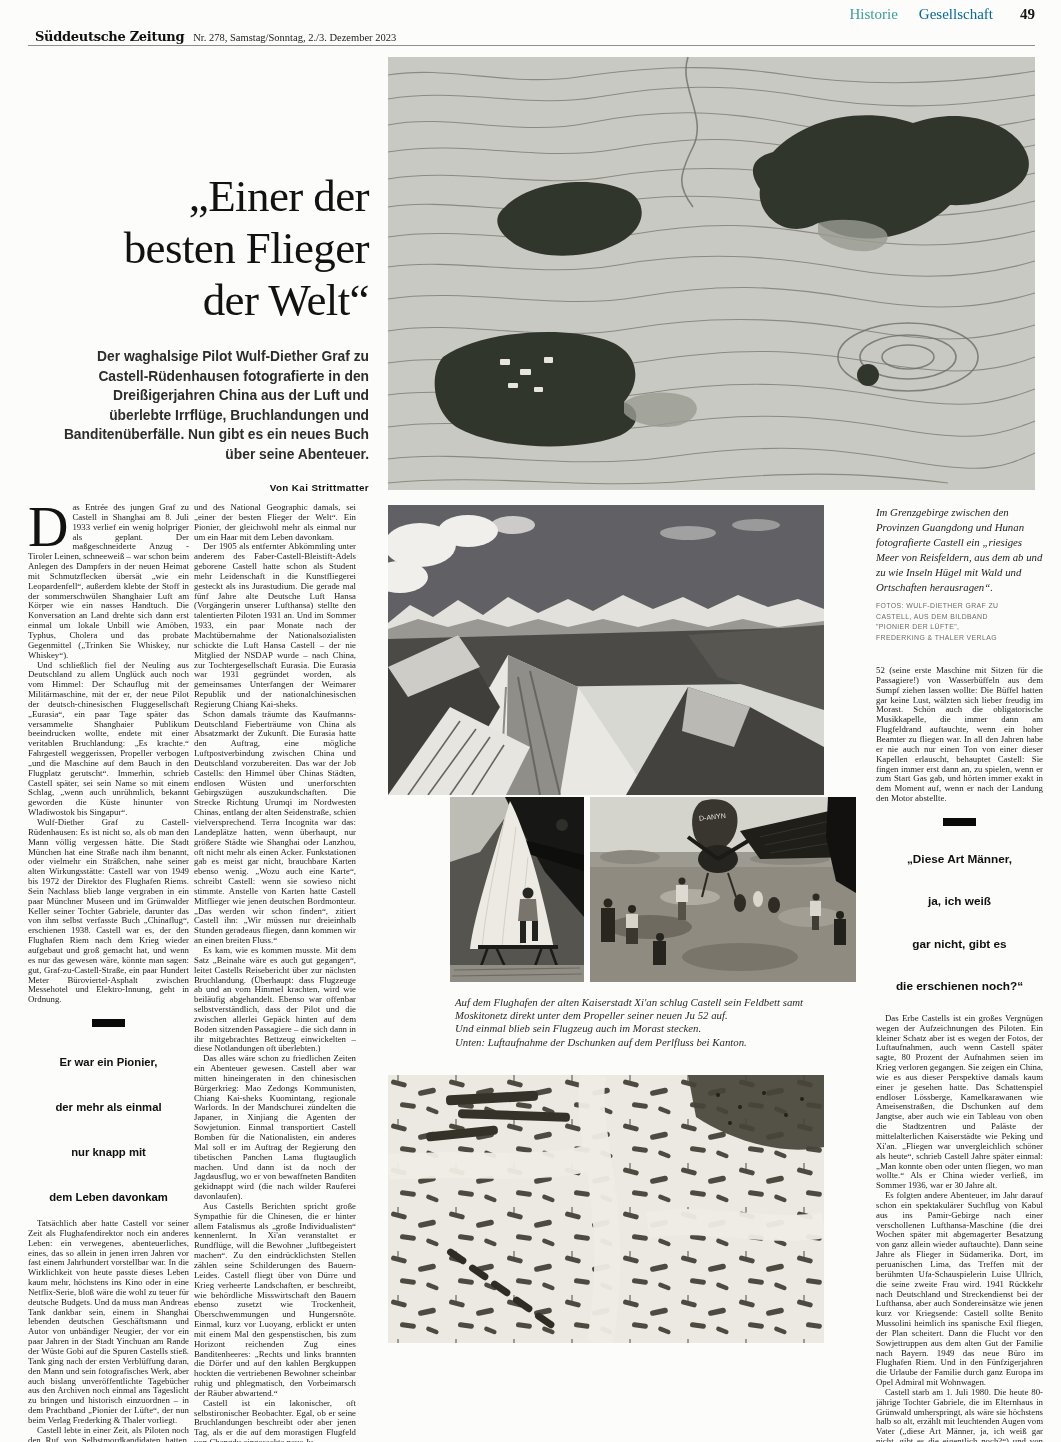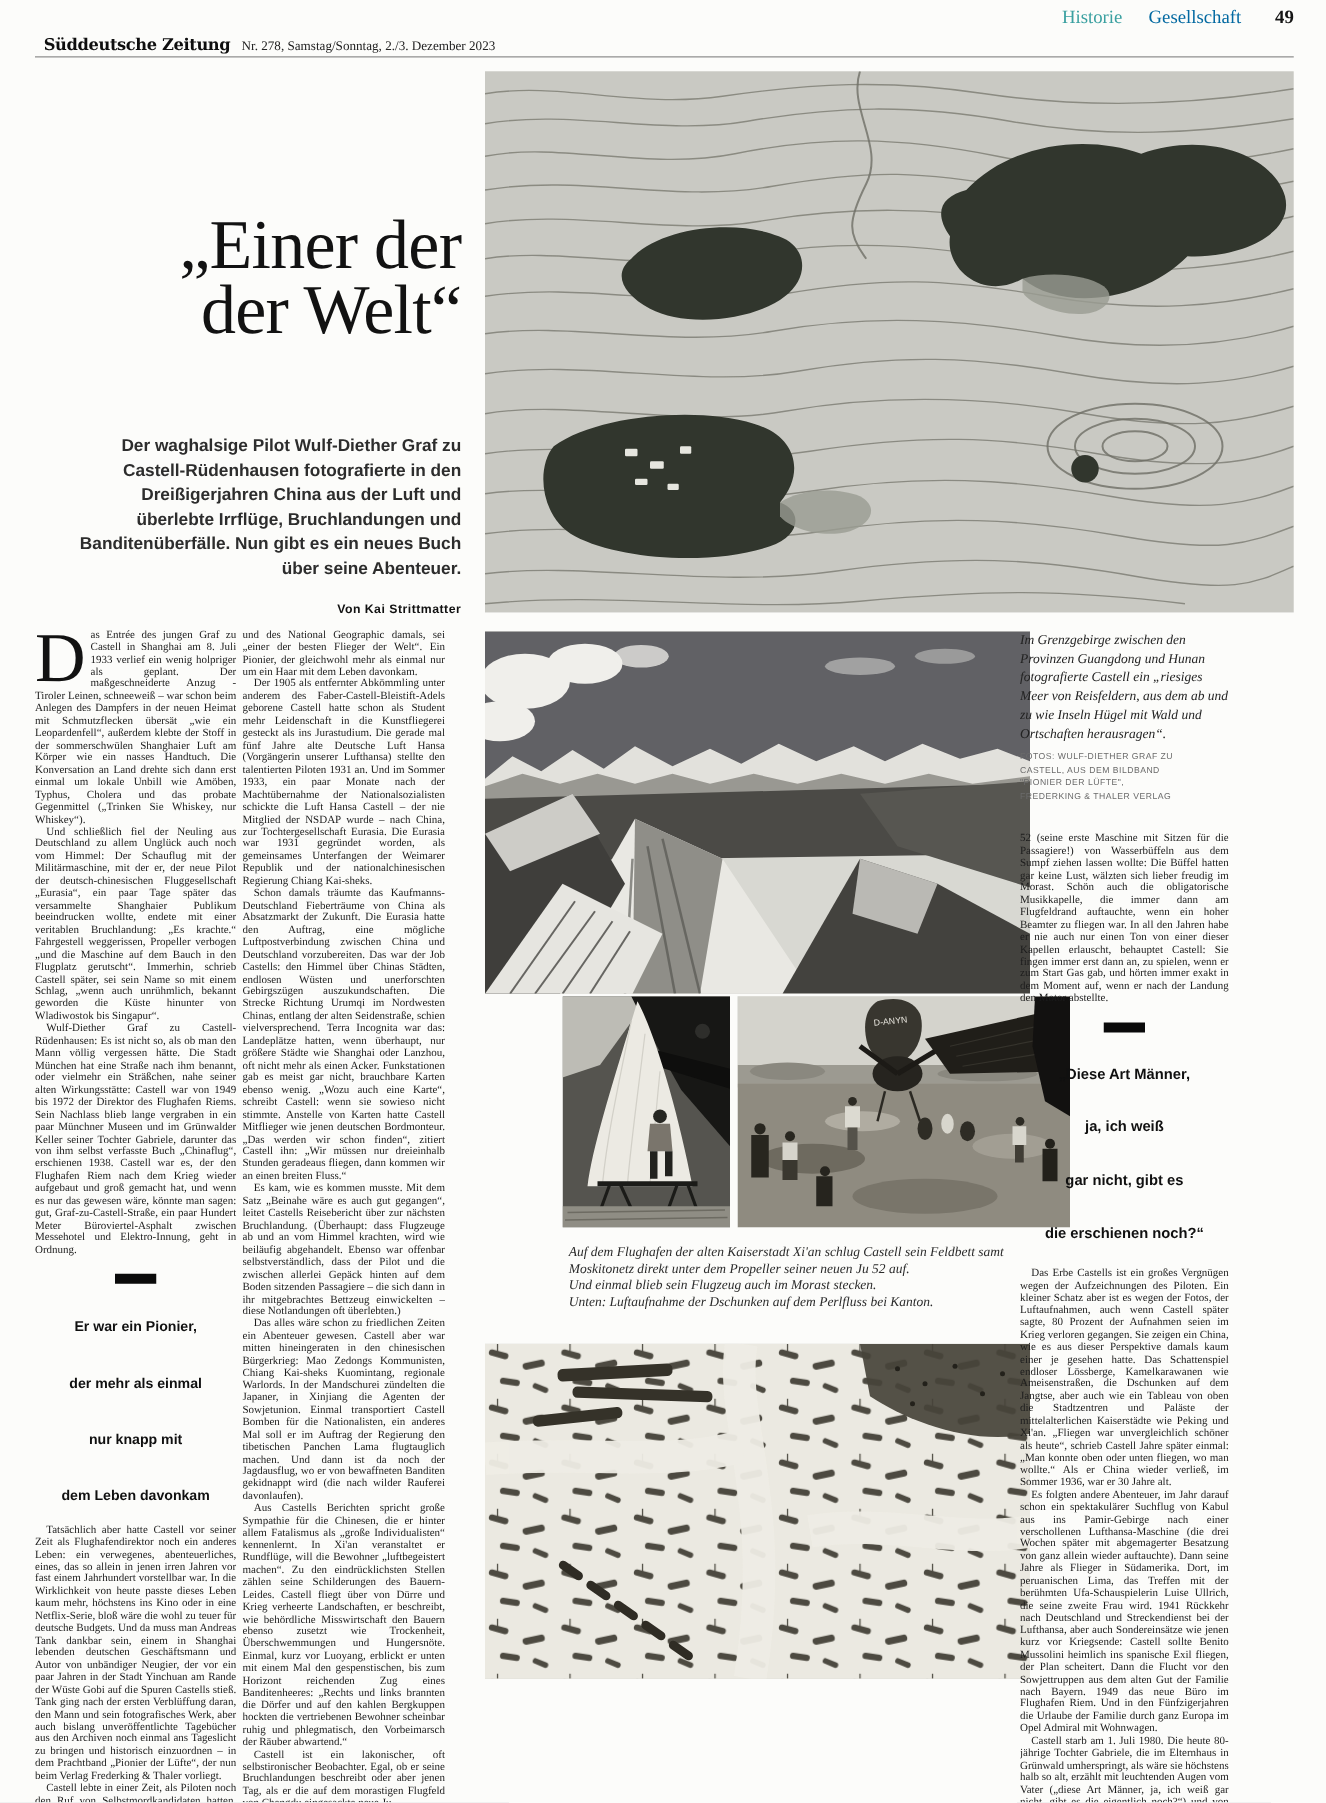--- a/index.html
+++ b/index.html
@@ -11,31 +11,31 @@
   .m-logo{font-family:"DejaVu Serif",serif;font-weight:700;font-size:13px;color:#0f0f0f;letter-spacing:-0.3px;margin-top:20px;}
   .m-issue{font-size:10.5px;color:#222;}
   .section-head{position:absolute;right:26px;top:6px;font-size:15px;display:flex;align-items:center;gap:13px;}
   .sec-teal{color:#3AA0A0;margin-right:8px;}
   .sec-black{color:#0369a1;}
   .page-no{color:#151515;font-weight:700;margin-left:14px;}
   .header-rule{position:absolute;left:28px;right:26px;top:45px;height:1px;background:#8f8f8f;}
 
   
   .headline{position:absolute;left:28px;top:170px;width:341px;text-align:right;
-            font-size:56px;line-height:52px;color:#121212;letter-spacing:-0.6px;}
+            font-size:45px;line-height:52px;color:#121212;letter-spacing:-0.6px;}
   .deck{position:absolute;left:48px;top:347px;width:321px;text-align:right;
         font-family:"Liberation Sans",sans-serif;font-weight:600;font-size:13.8px;line-height:19.5px;color:#2d2d2d;}
   .byline{position:absolute;left:48px;top:482px;width:321px;text-align:right;
           font-family:"Liberation Sans",sans-serif;font-weight:700;font-size:9.8px;letter-spacing:.4px;color:#111;}
 
   
   .col{position:absolute;top:503px;height:939px;overflow:hidden;}
   .c1{left:28px;width:161px;}
   .c2{left:194px;width:162px;}
-  .c4{left:816px;width:167px;}
+  .c4{left:876px;width:167px;}
   .bt{font-size:8.8px;line-height:9.85px;text-align:justify;color:#1c1c1c;margin:0;}
   .ind{text-indent:9px;}
   .dropcap{float:left;font-size:56px;line-height:46px;padding:1px 4px 0 0;color:#121212;}
 
   .pq{margin:14px 0 12px;}
   .pq-bar{width:33px;height:8px;background:#0a0a0a;margin:0 auto 12px;}
   .pq-line{font-family:"Liberation Sans",sans-serif;font-weight:700;font-size:11.3px;line-height:20px;text-align:center;color:#101010;margin-top:25px;}
   .c4 .pq-line{line-height:17.5px;font-size:11.8px;}
 
   .side-caption{font-style:italic;font-size:10.8px;line-height:14.9px;color:#222;margin:2px 0 0;}
@@ -68,20 +68,21 @@
   </div>
   <div class="section-head">
     <span class="sec-teal">Historie</span>
     <span class="sec-black">Gesellschaft</span>
     <span class="page-no">49</span>
   </div>
   <div class="header-rule"></div>
 
   <div class="headline">
     <div>„Einer der</div>
+    <div>besten Flieger</div>
     <div>der Welt“</div>
   </div>
   <div class="deck">Der waghalsige Pilot Wulf-Diether Graf zu Castell-Rüdenhausen fotografierte in den Dreißigerjahren China aus der Luft und überlebte Irrflüge, Bruchlandungen und Banditenüberfälle. Nun gibt es ein neues Buch über seine Abenteuer.</div>
   <div class="byline">Von Kai Strittmatter</div>
 
   <figure class="photo p-terraces" style="margin:0">
     <svg viewBox="0 0 647 433" preserveAspectRatio="none">
       <rect width="647" height="433" fill="#c9c9c3"></rect>
       <g stroke="#84847b" stroke-width="1.1" fill="none" opacity="0.9">
         <path d="M0 18 C 60 8, 120 30, 190 20 S 320 6, 400 18 S 560 28, 647 14"></path>

